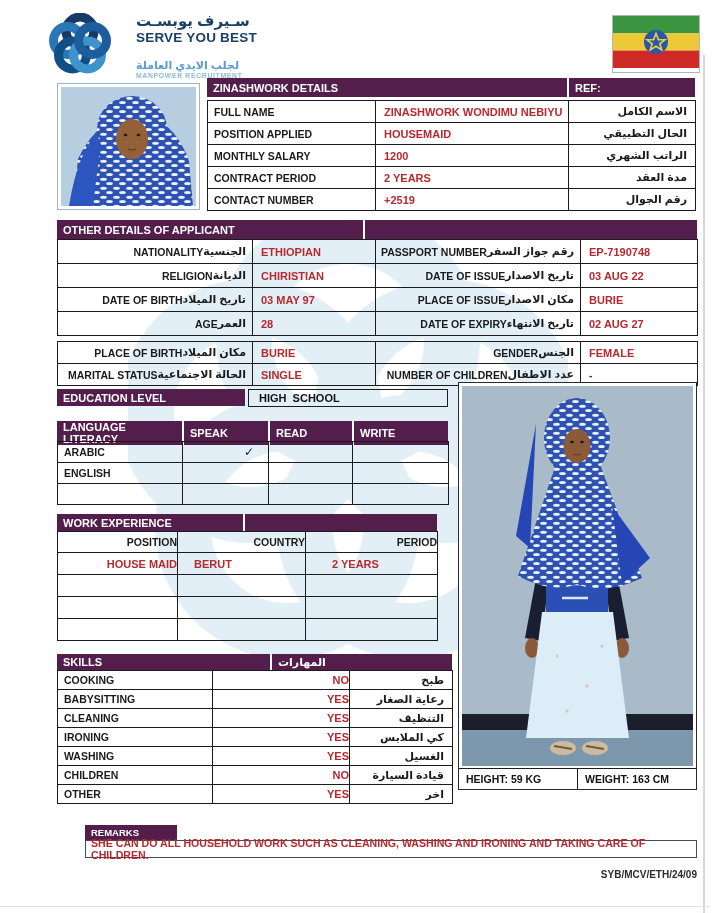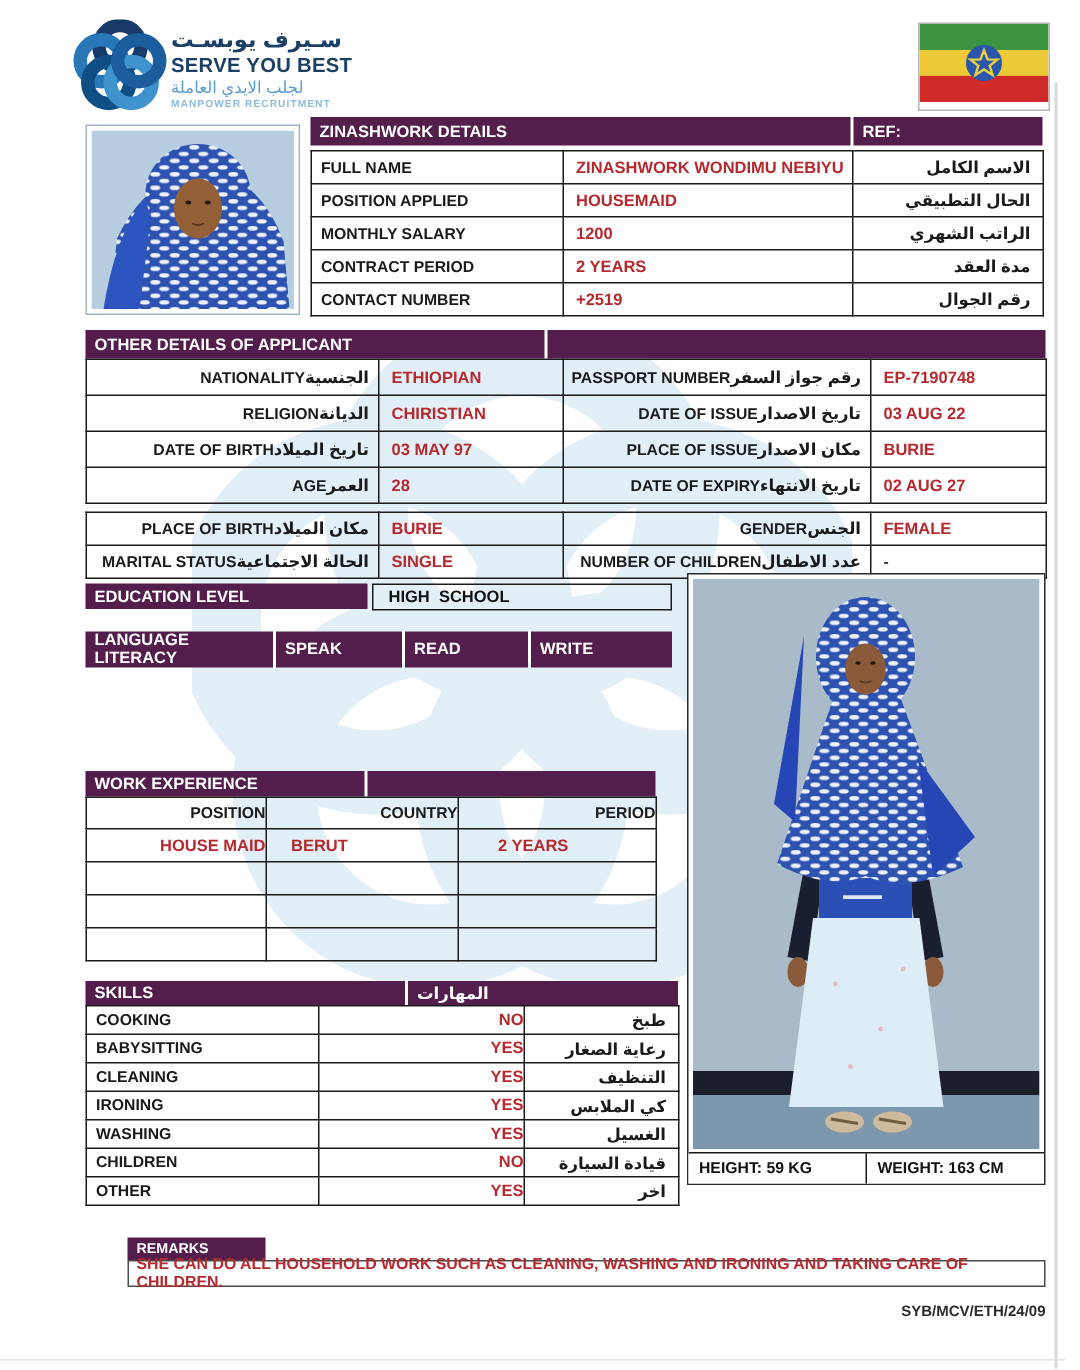--- a/index.html
+++ b/index.html
@@ -8,25 +8,25 @@
   #page{position:relative;width:720px;height:913px;background:#fff;overflow:hidden}
   .edge-r{position:absolute;top:55px;right:15px;width:2px;height:858px;background:#d8d8d8}
   .edge-b{position:absolute;left:0;top:906px;width:710px;height:1px;background:#e2e2e2}
 
   
   #watermark{position:absolute;left:128px;top:222px;width:440px;height:440px;z-index:0;opacity:.55}
 
   .z{position:absolute;z-index:1}
 
   
-  .brand{display:flex;gap:2px;align-items:center}
+  .brand{display:flex;gap:24px;align-items:flex-start}
   .brand-text{display:flex;flex-direction:column;line-height:1.12}
   .b-ar{font-size:15px;font-weight:700;color:#1c3f66;direction:rtl;text-align:left}
   .b-en{font-size:13.5px;font-weight:800;color:#1c3f66;letter-spacing:.2px}
-  .b-ar2{font-size:11px;font-weight:400;color:#5b9bd5;direction:rtl;text-align:left;margin-top:2px}
+  .b-ar2{font-size:11px;font-weight:700;color:#5b9bd5;direction:rtl;text-align:left;margin-top:14px}
   .b-en2{font-size:6.8px;font-weight:700;color:#8db9de;letter-spacing:.7px;margin-top:1px}
 
   
   .pbar{display:grid;gap:2px;background:#fff}
   .pcell{background:#531d4c;color:#fff;font-weight:700;font-size:11px;display:flex;align-items:center;padding:0 6px}
   .pcell.right{justify-content:flex-end;direction:rtl}
 
   
   table{border-collapse:collapse;table-layout:fixed;background:transparent}
   td{border:1.5px solid #1b1b1b;font-size:10.5px;font-weight:700;color:#1a1a1a;vertical-align:middle;overflow:hidden;white-space:nowrap}
@@ -294,20 +294,48 @@
     <div class="pcell">EDUCATION LEVEL</div>
   </div>
   <div class="z edu-val" style="left:248px;top:389px;width:200px;height:18px">HIGH  SCHOOL</div>
 
   <div class="z pbar" style="left:57px;top:421px;width:391px;height:20px;grid-template-columns:125px 84px 82px 94px">
     <div class="pcell">LANGUAGE LITERACY</div>
     <div class="pcell">SPEAK</div>
     <div class="pcell">READ</div>
     <div class="pcell">WRITE</div>
   </div>
+  <table class="z" style="left:57px;top:441px;width:391px">
+    <colgroup>
+        <col style="width:125px">
+        <col style="width:86px">
+        <col style="width:84px">
+        <col style="width:96px">
+      </colgroup>
+    <tbody>
+        <tr style="height:21px">
+      <td class="lbl">ARABIC</td>
+      <td class="chk">✓</td>
+      <td></td>
+      <td></td>
+    </tr>
+    <tr style="height:21px">
+      <td class="lbl">ENGLISH</td>
+      <td></td>
+      <td></td>
+      <td></td>
+    </tr>
+    <tr style="height:21px">
+      <td class="lbl"></td>
+      <td></td>
+      <td></td>
+      <td></td>
+    </tr>
+  </tbody>
+    </table>
 
   <div class="z pbar" style="left:57px;top:514px;width:380px;height:17px;grid-template-columns:186px 1fr">
     <div class="pcell">WORK EXPERIENCE</div>
     <div class="pcell"></div>
   </div>
   <table class="z" style="left:57px;top:531px;width:380px">
     <colgroup>
         <col style="width:120px">
         <col style="width:128px">
         <col style="width:132px">

